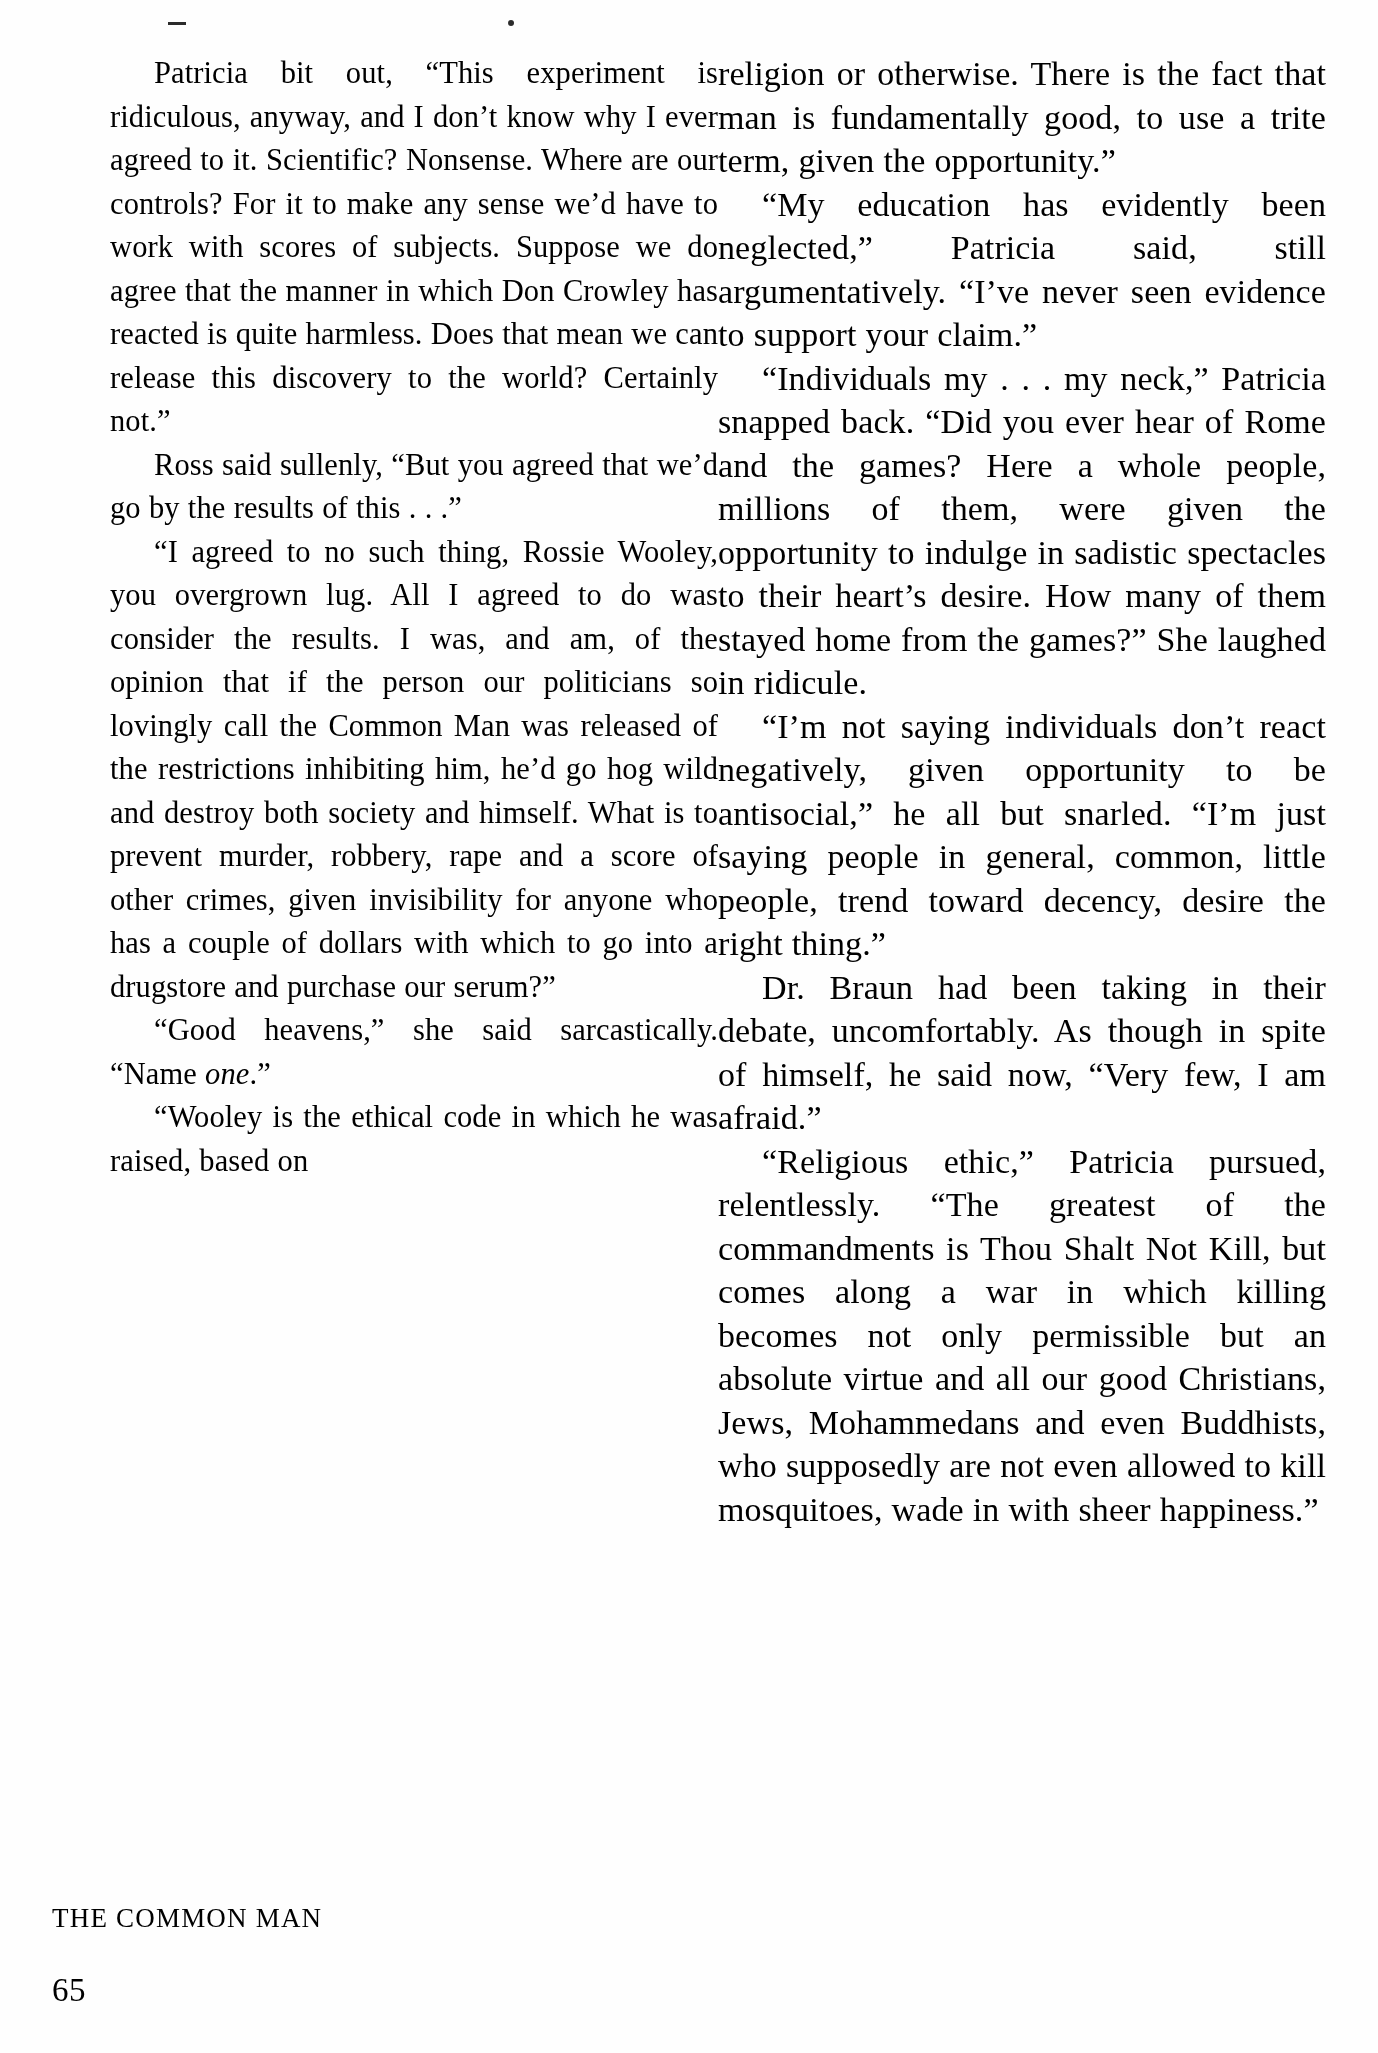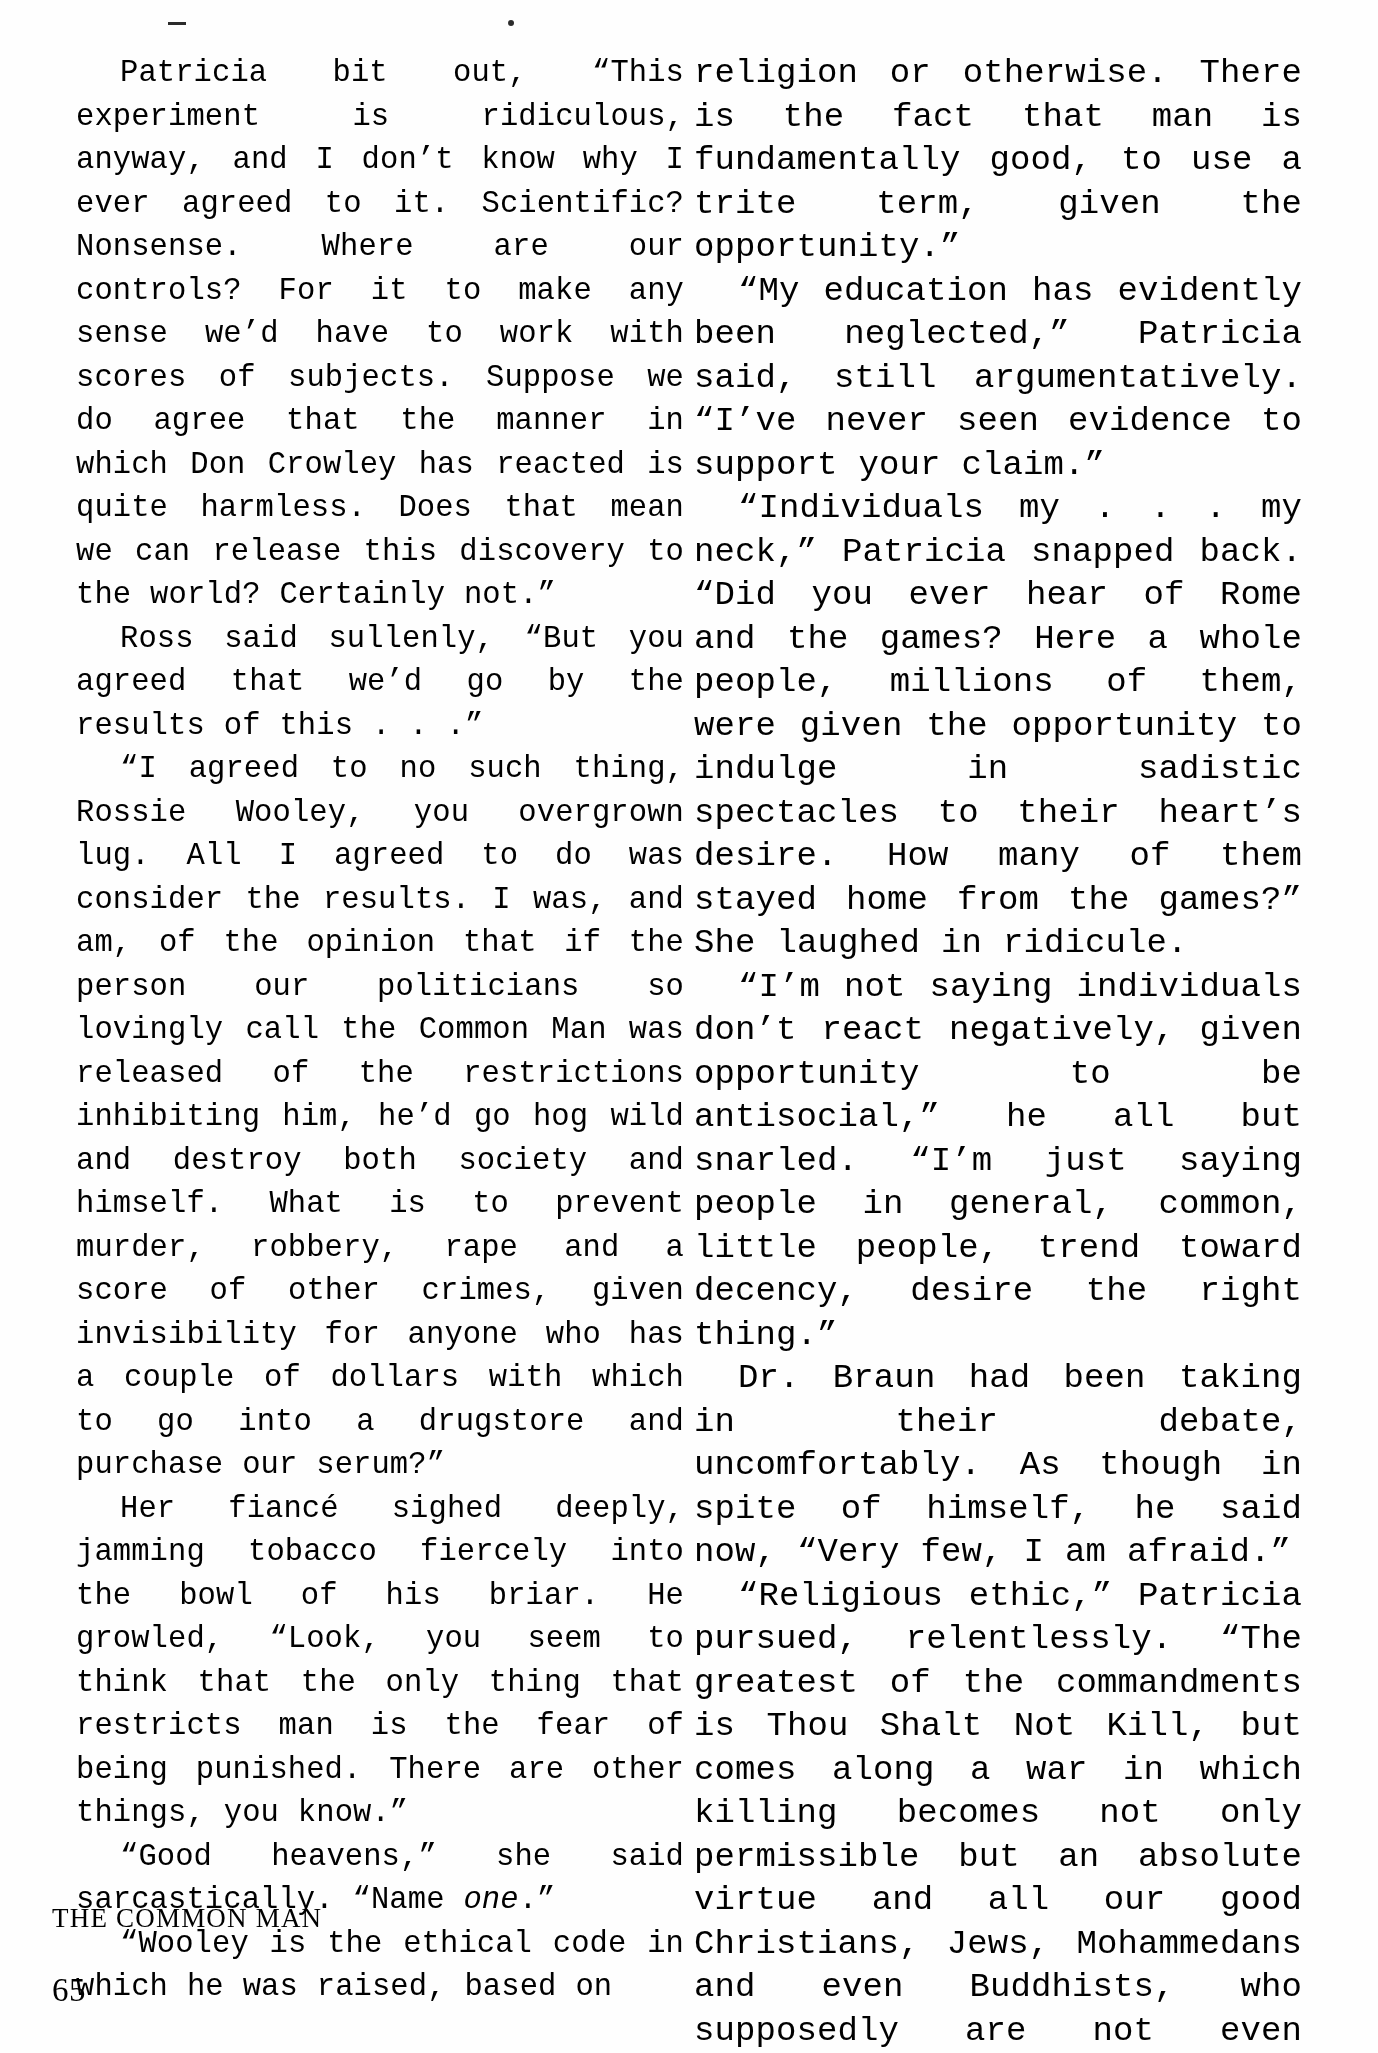--- a/index.html
+++ b/index.html
@@ -48,24 +48,23 @@
     border-radius: 50%;
   }
   .columns {
     position: absolute;
     top: 52px;
     left: 0;
     width: 1378px;
     height: 1860px;
     display: flex;
     flex-direction: row;
-    justify-content: space-between;
-    padding: 0 76px;
+    justify-content: flex-end;
+    padding: 0 52px;
     box-sizing: border-box;
-    font-family: Liberation Mono, monospace;
   }
   .column {
     width: 608px;
     box-sizing: border-box;
   }
   .column p {
     margin: 0;
     text-align: justify;
     text-justify: inter-word;
     font-size: 30.5px;
@@ -121,21 +120,20 @@
     <div class="mark-dash"></div>
     <div class="mark-dot"></div>
   </div>
 
   <div class="columns">
 
     <div class="column col-left">
       <p>Patricia bit out, “This experiment is ridiculous, anyway, and I don’t know why I ever agreed to it. Scientific? Nonsense. Where are our controls? For it to make any sense we’d have to work with scores of subjects. Suppose we do agree that the manner in which Don Crowley has reacted is quite harmless. Does that mean we can release this discovery to the world? Certainly not.”</p>
       <p>Ross said sullenly, “But you agreed that we’d go by the results of this . . .”</p>
       <p>“I agreed to no such thing, Rossie Wooley, you overgrown lug. All I agreed to do was consider the results. I was, and am, of the opinion that if the person our politicians so lovingly call the Common Man was released of the restrictions inhibiting him, he’d go hog wild and destroy both society and himself. What is to prevent murder, robbery, rape and a score of other crimes, given invisibility for anyone who has a couple of dollars with which to go into a drugstore and purchase our serum?”</p>
-      <p>Her fiancé sighed deeply, jamming tobacco fiercely into the bowl of his briar. He growled, “Look, you seem to think that the only thing that restricts man is the fear of being punished. There are other things, you know.”</p>
       <p>“Good heavens,” she said sarcastically. “Name <em>one</em>.”</p>
       <p>“Wooley is the ethical code in which he was raised, based on</p>
     </div>
 
     <div class="column col-right">
       <p class="noindent">religion or otherwise. There is the fact that man is fundamentally good, to use a trite term, given the opportunity.”</p>
       <p>“My education has evidently been neglected,” Patricia said, still argumentatively. “I’ve never seen evidence to support your claim.”</p>
       <p>“Individuals my . . . my neck,” Patricia snapped back. “Did you ever hear of Rome and the games? Here a whole people, millions of them, were given the opportunity to indulge in sadistic spectacles to their heart’s desire. How many of them stayed home from the games?” She laughed in ridicule.</p>
       <p>“I’m not saying individuals don’t react negatively, given opportunity to be antisocial,” he all but snarled. “I’m just saying people in general, common, little people, trend toward decency, desire the right thing.”</p>
       <p>Dr. Braun had been taking in their debate, uncomfortably. As though in spite of himself, he said now, “Very few, I am afraid.”</p>

